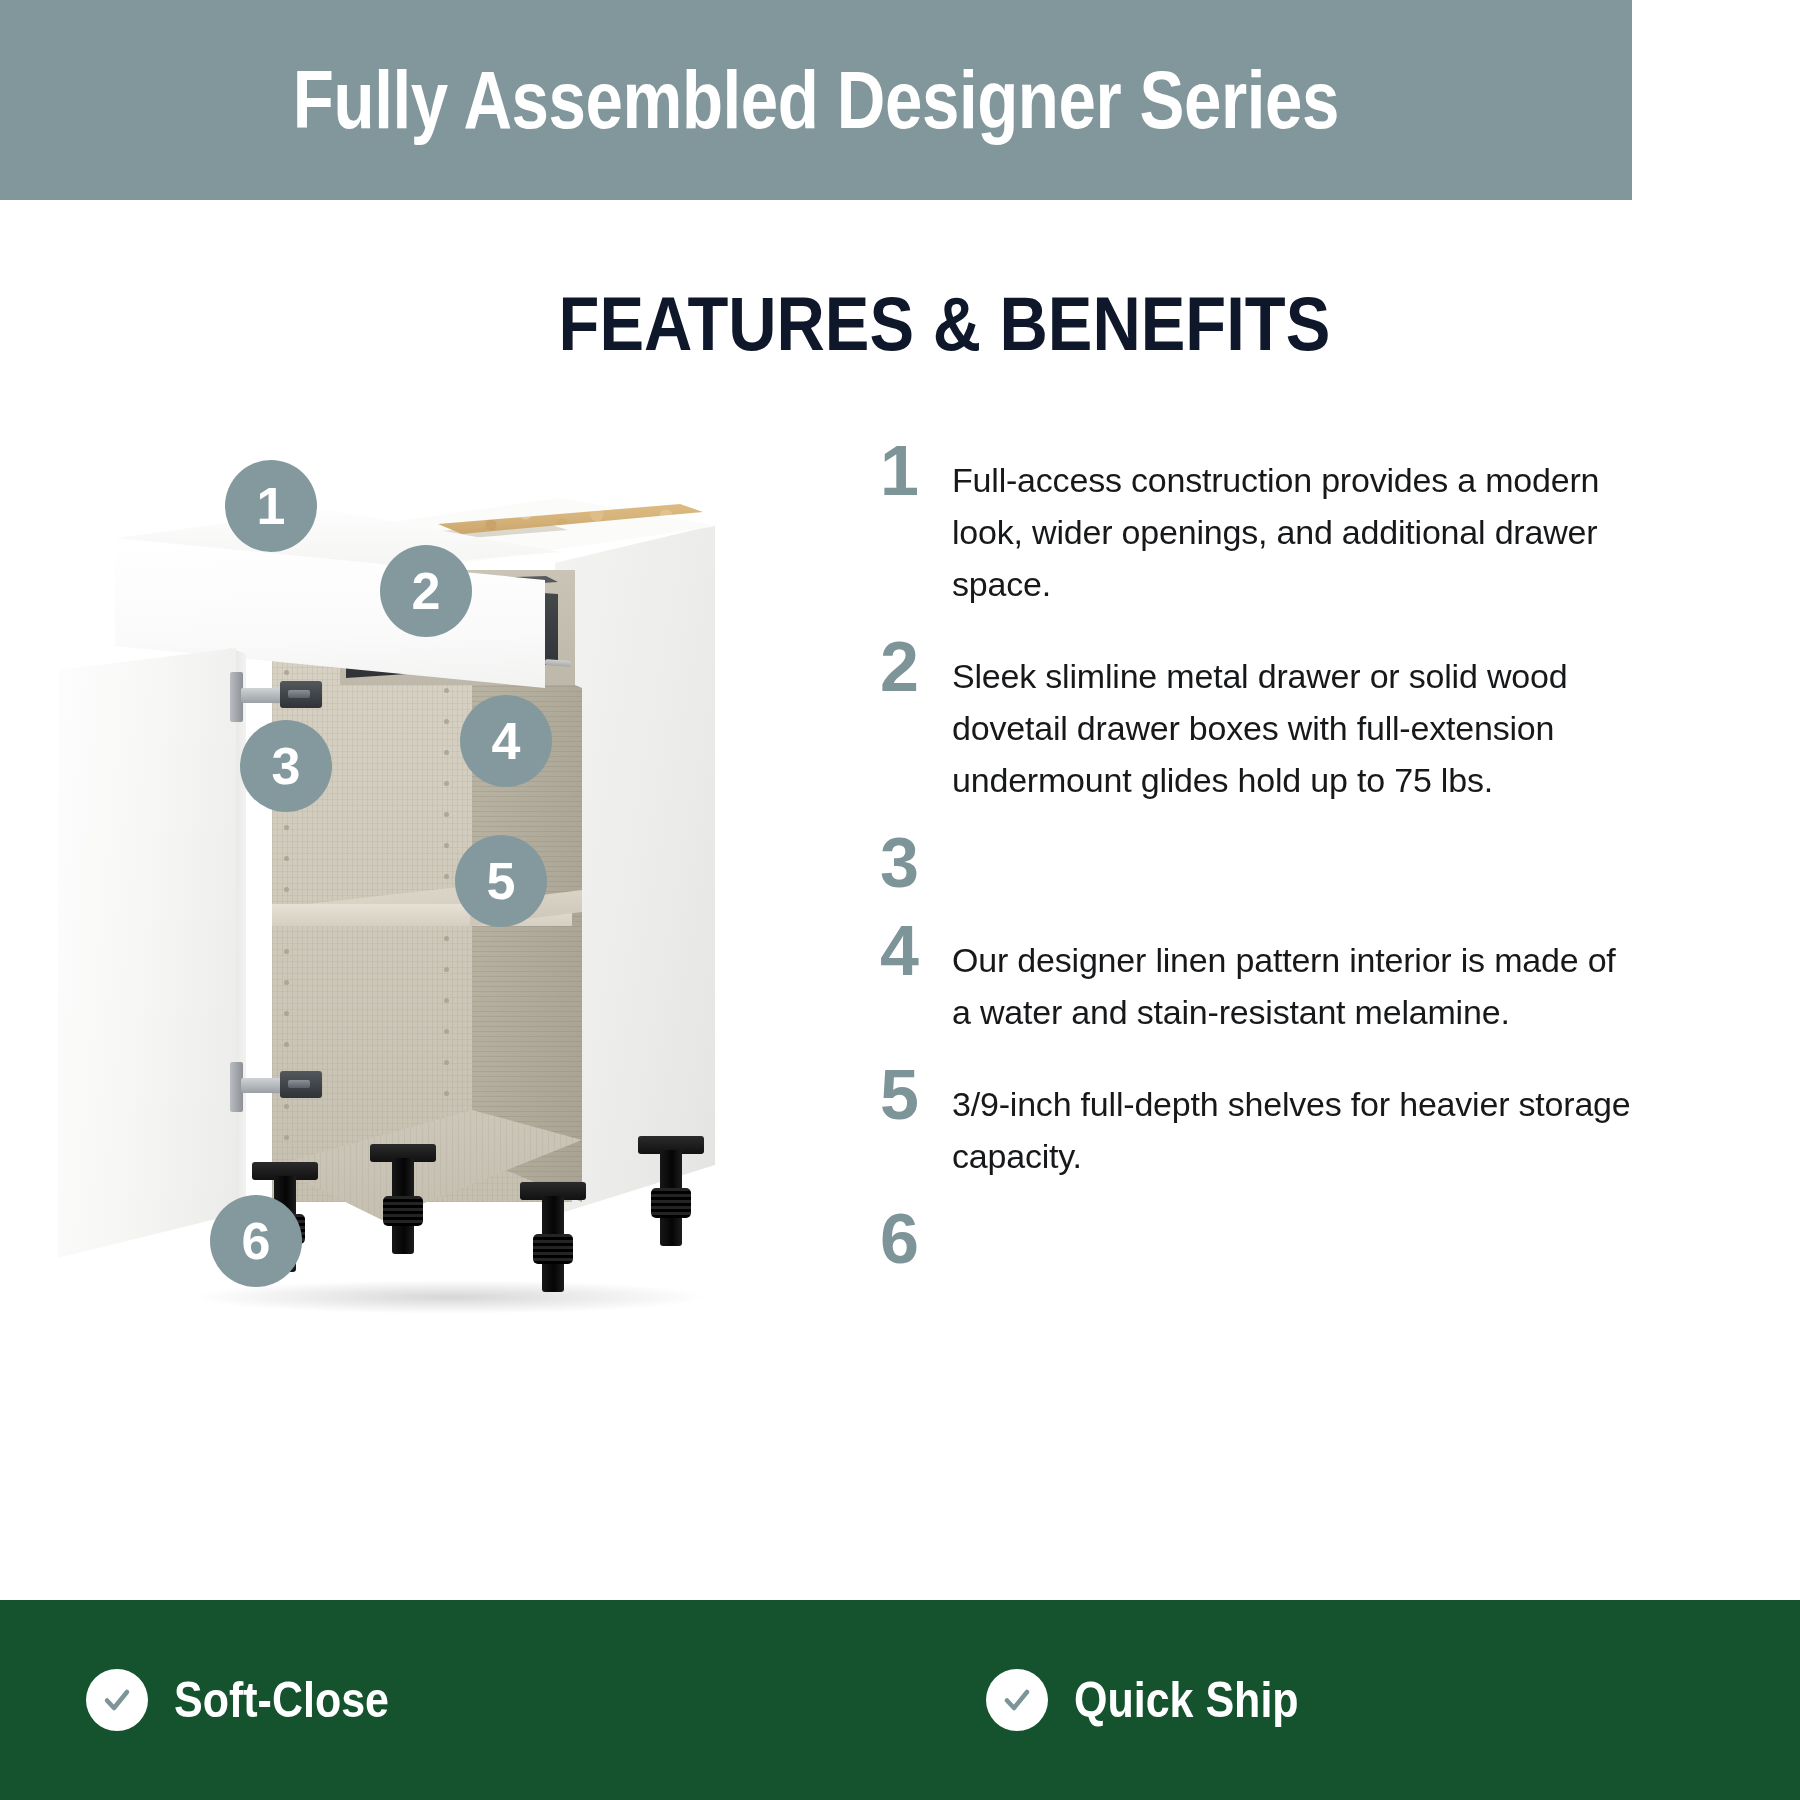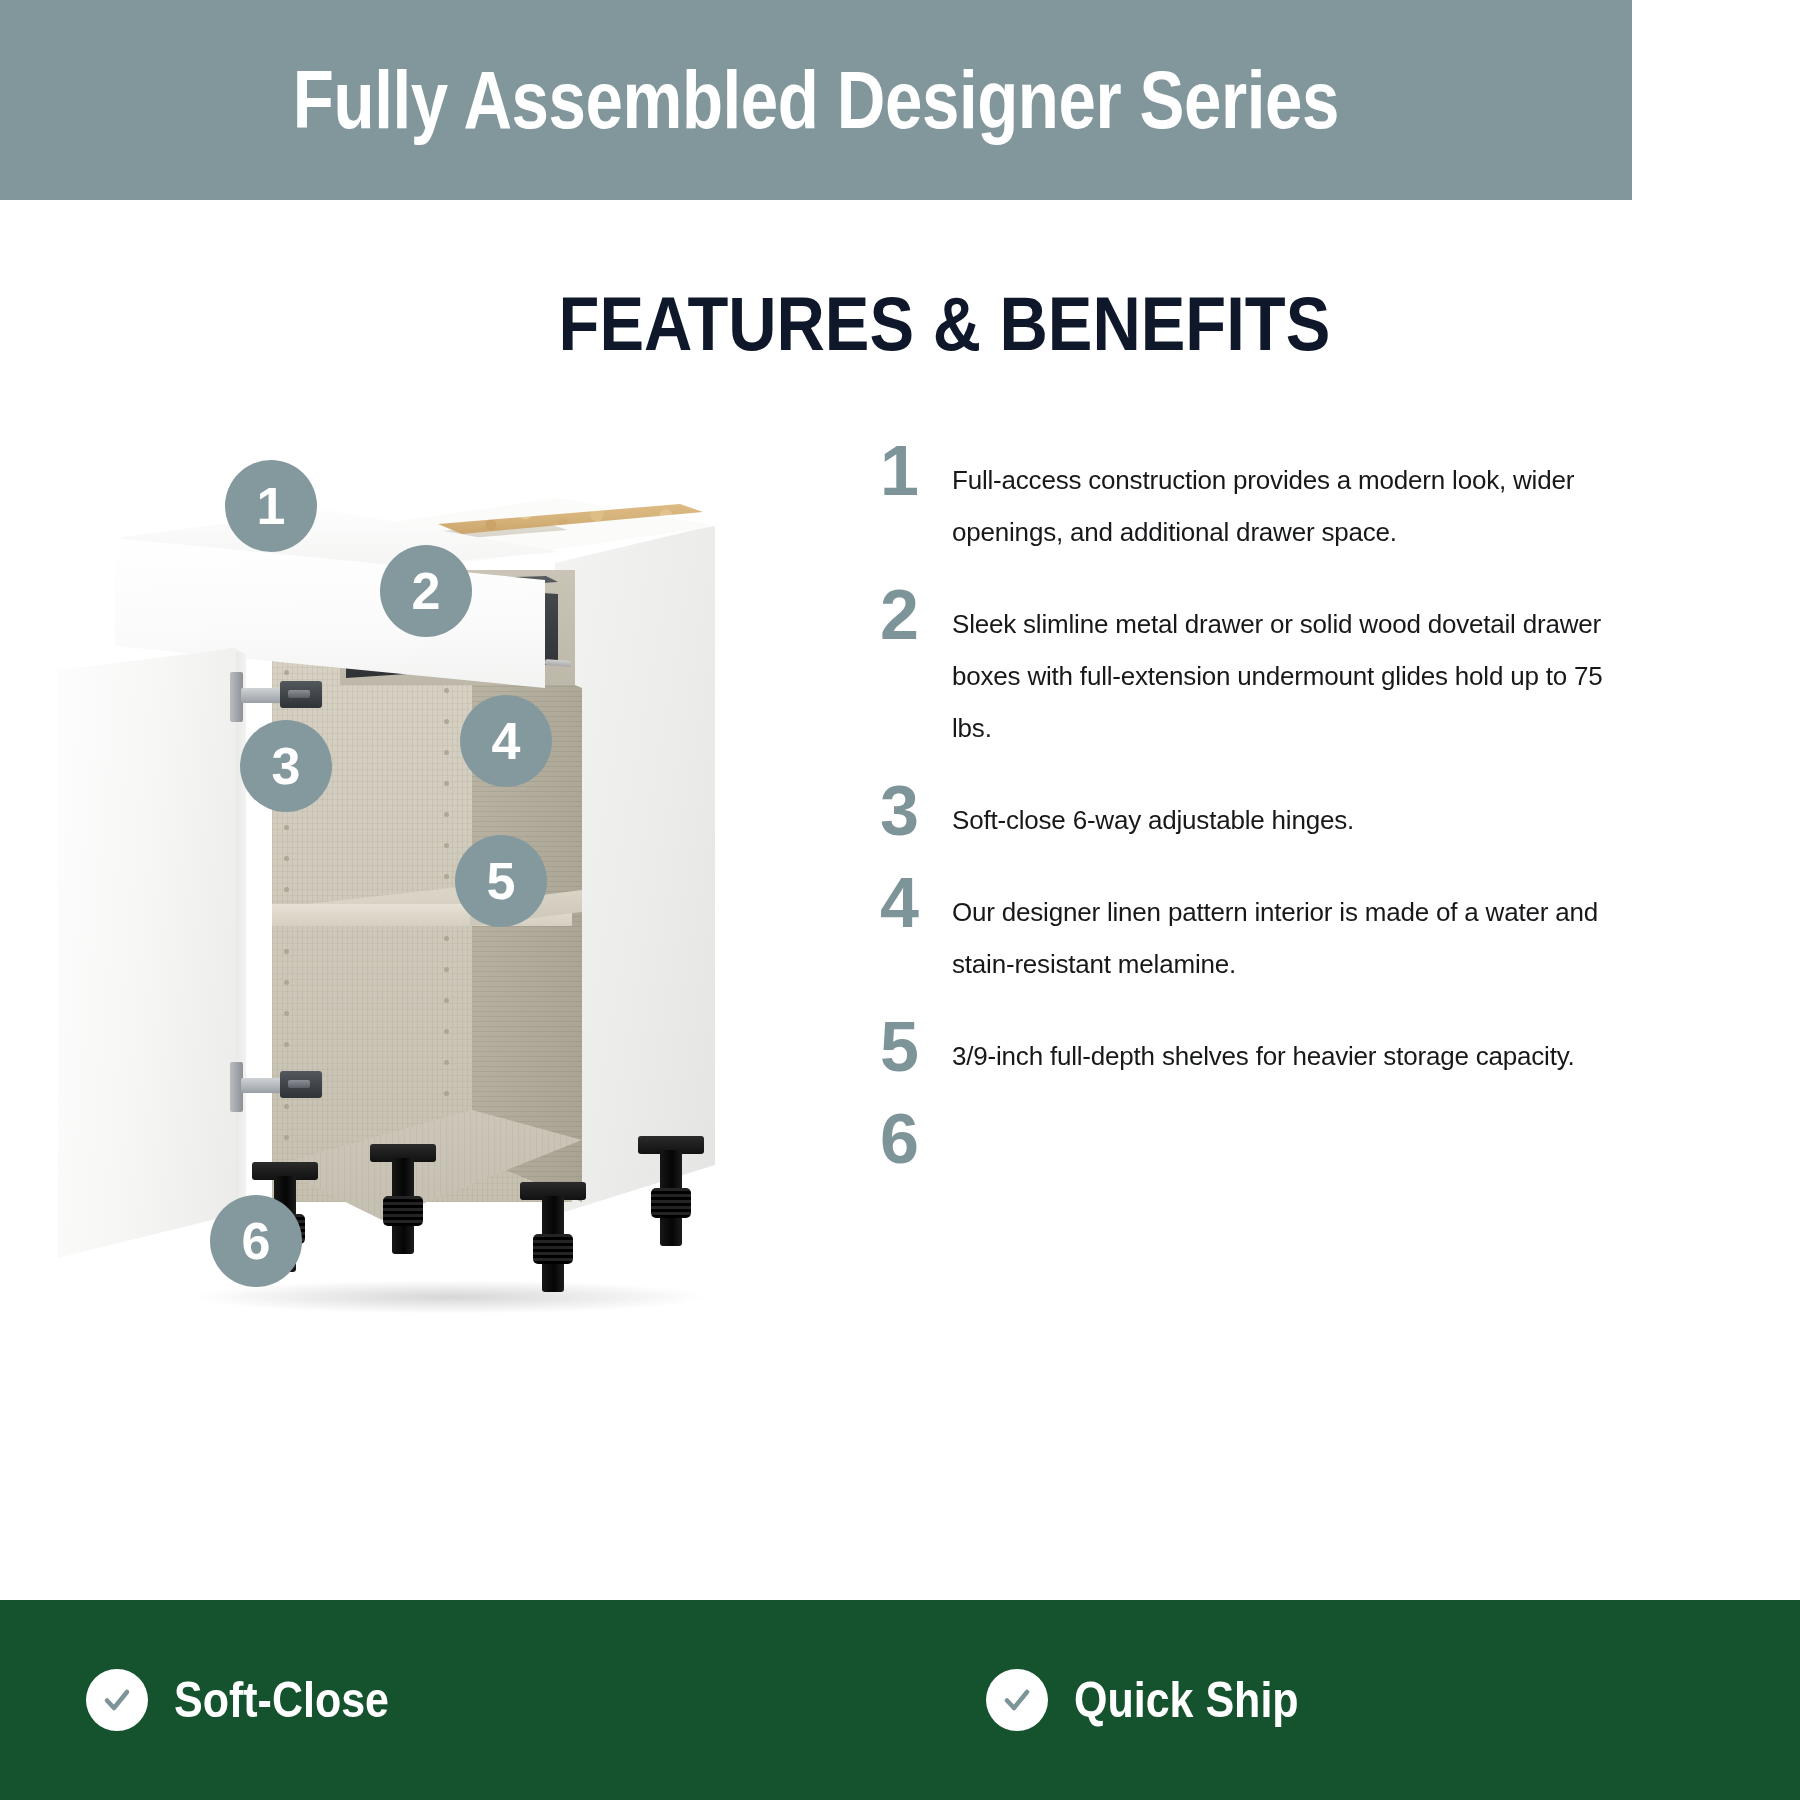--- a/index.html
+++ b/index.html
@@ -255,21 +255,21 @@
     font-weight:bold;
     font-size:70px;
     line-height:62px;
     text-align:left;
   }
   .feature .ftext{
     flex:1 1 auto;
     color:#17181a;
     font-family:"Liberation Sans", sans-serif;
     font-weight:400;
-    font-size:26px;
+    font-size:34px;
     line-height:52px;
     letter-spacing:-0.2px;
     padding-top:14px;
     max-width:690px;
   }
 
   
   .footer-band{
     position:absolute;left:0;bottom:0;width:1800px;height:200px;
     background:#14532d;
@@ -426,21 +426,20 @@
         <div class="ftext">Full-access construction provides a modern look, wider openings, and additional drawer space.</div>
       </div>
 
       <div class="feature">
         <div class="fnum">2</div>
         <div class="ftext">Sleek slimline metal drawer or solid wood dovetail drawer boxes with full-extension undermount glides hold up to 75 lbs.</div>
       </div>
 
       <div class="feature">
         <div class="fnum">3</div>
-        <div class="ftext">Soft-close 6-way adjustable hinges.</div>
       </div>
 
       <div class="feature">
         <div class="fnum">4</div>
         <div class="ftext">Our designer linen pattern interior is made of a water and stain-resistant melamine.</div>
       </div>
 
       <div class="feature">
         <div class="fnum">5</div>
         <div class="ftext">3/9-inch full-depth shelves for heavier storage capacity.</div>

